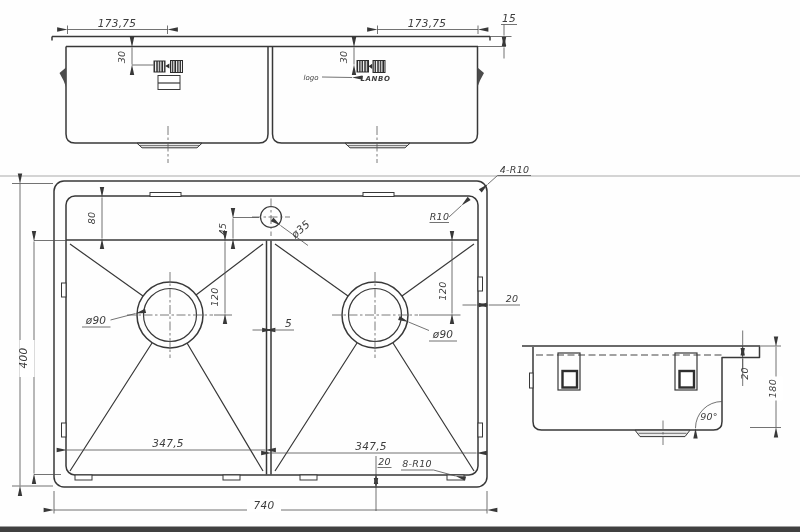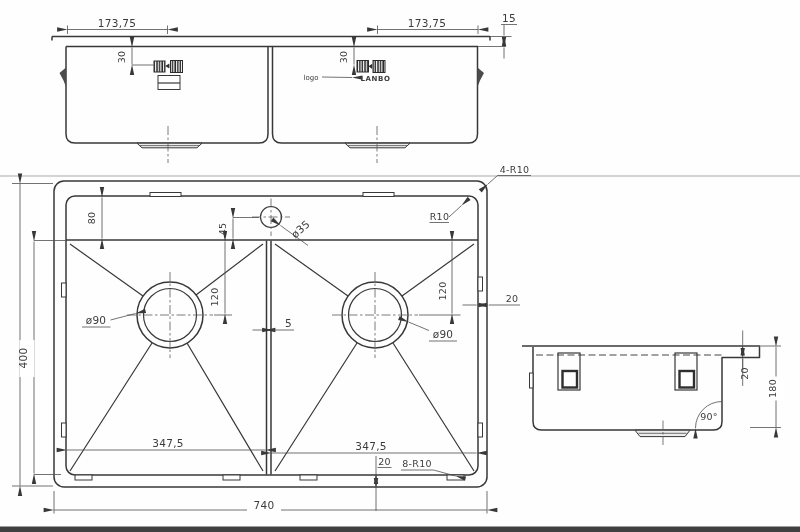--- a/index.html
+++ b/index.html
@@ -1,16 +1,16 @@
 <!DOCTYPE html>
 <html><head>
 <meta charset="utf-8">
 <style>
   html,body{margin:0;padding:0;background:#ffffff;}
-  .page{width:800px;height:532px;position:relative;background:#fde047;overflow:hidden;}
+  .page{width:800px;height:532px;position:relative;background:#fde047;overflow:hidden;font-style:italic;}
   svg{display:block;}
   .ln{stroke:#383838;stroke-width:1.5;fill:none;stroke-linecap:butt;stroke-linejoin:round;}
   .ln2{stroke:#383838;stroke-width:1.2;fill:none;}
   .dim{stroke:#4f4f4f;stroke-width:0.8;fill:none;}
   .cl{stroke:#5a5a5a;stroke-width:0.8;fill:none;stroke-dasharray:9,2.5,2.5,2.5;}
   .dash{stroke:#444;stroke-width:1;fill:none;stroke-dasharray:7,3.5;}
   text{font-family:"DejaVu Sans",sans-serif;font-size:10.5px;fill:#3c3c3c;letter-spacing:.3px;text-anchor:middle;}
   .ts{font-size:9.5px;}
   .t7{font-size:7px;letter-spacing:0;}
   .brand{font-size:7px;font-weight:bold;letter-spacing:.6px;}

